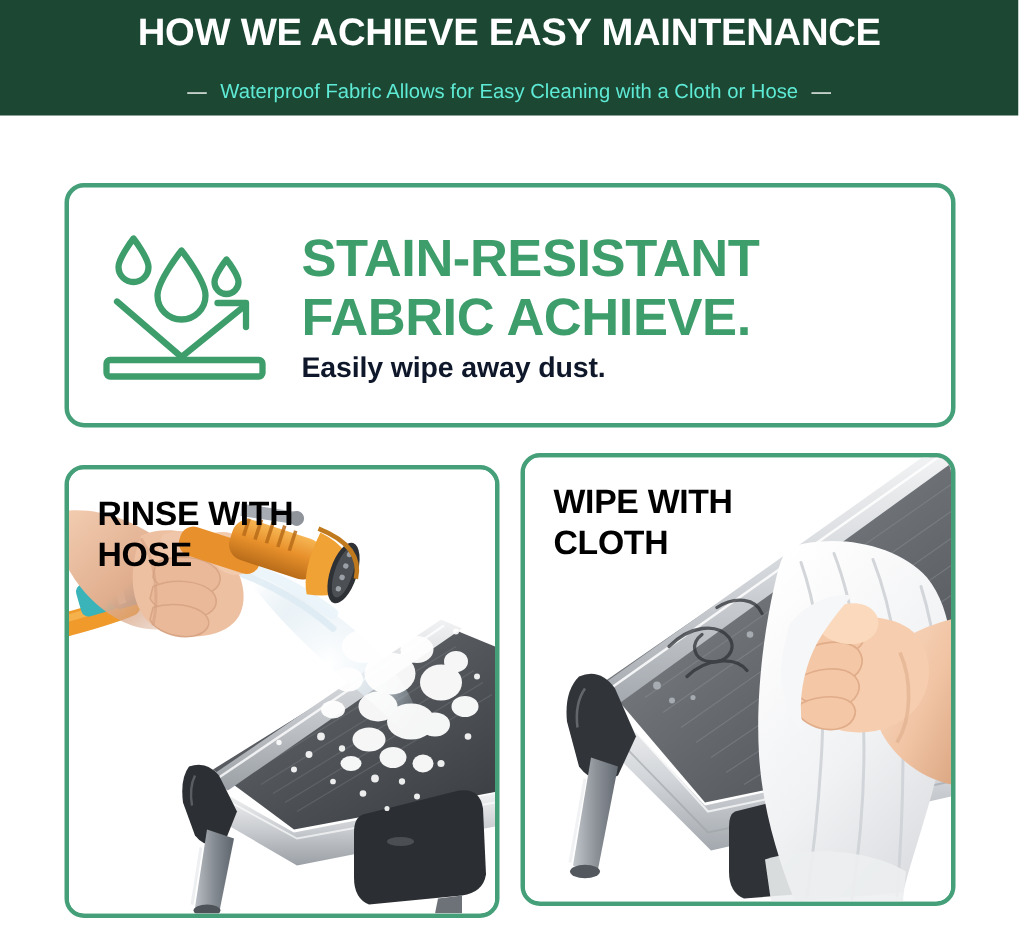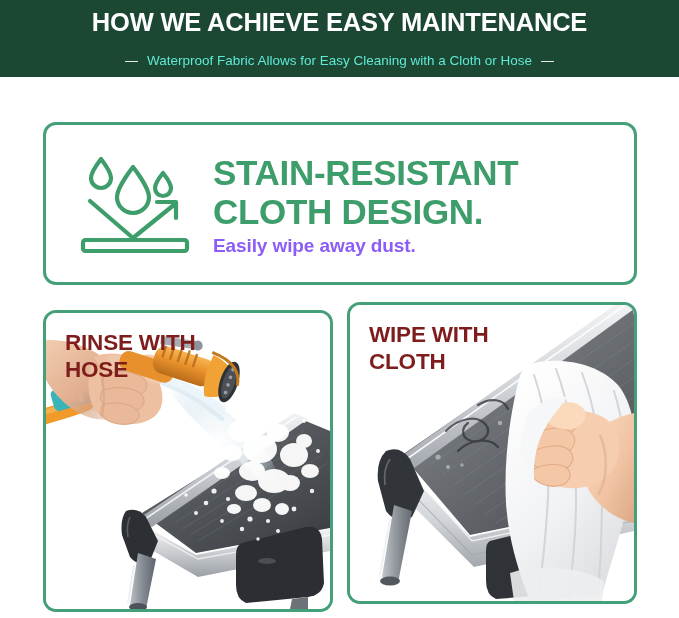--- a/index.html
+++ b/index.html
@@ -68,21 +68,21 @@
   }
 
   
   .card-feature {
     left: 43px;
     top: 122px;
     width: 594px;
     height: 163px;
     display: flex;
     align-items: center;
-    padding-left: 32px;
+    padding-left: 20px;
   }
 
   .feature-icon {
     width: 115px;
     height: 104px;
     flex: 0 0 auto;
     margin-right: 20px;
     display: block;
   }
 
@@ -91,21 +91,21 @@
   .feature-head {
     color: #3d9d6b;
     font-size: 35px;
     font-weight: bold;
     line-height: 1.09;
     letter-spacing: -0.3px;
     white-space: nowrap;
   }
   .feature-sub {
     margin-top: 5px;
-    color: #8b5cf6;
+    color: #0f172a;
     font-size: 19px;
     font-weight: bold;
     line-height: 1;
     letter-spacing: -0.1px;
   }
 
   
   .card-rinse {
     left: 43px;
     top: 310px;
@@ -116,21 +116,21 @@
     left: 347px;
     top: 302px;
     width: 290px;
     height: 302px;
   }
   .card-title {
     position: absolute;
     left: 19px;
     top: 16px;
     z-index: 5;
-    color: #7f1d1d;
+    color: #000000;
     font-size: 22.5px;
     font-weight: bold;
     line-height: 1.22;
     letter-spacing: -0.2px;
     white-space: pre-line;
   }
 
   .photo {
     position: absolute;
     left: 0; top: 0;
@@ -166,21 +166,21 @@
 
         <path d="M12 49 L55 86 L97 52"></path>
         <polyline points="79,50 98,50 98,66"></polyline>
       </g>
 
       <rect x="5" y="88" width="104" height="11" rx="2.5" fill="none" stroke="#3d9d6b" stroke-width="4.2"></rect>
     </svg>
 
     <div class="feature-text">
       <div class="feature-head">STAIN-RESISTANT</div>
-      <div class="feature-head">CLOTH DESIGN.</div>
+      <div class="feature-head">FABRIC ACHIEVE.</div>
       <div class="feature-sub">Easily wipe away dust.</div>
     </div>
   </div>
 
   <div class="card card-rinse">
 
     <div class="card-title">RINSE WITH
 HOSE</div>
 
     <div class="photo">

